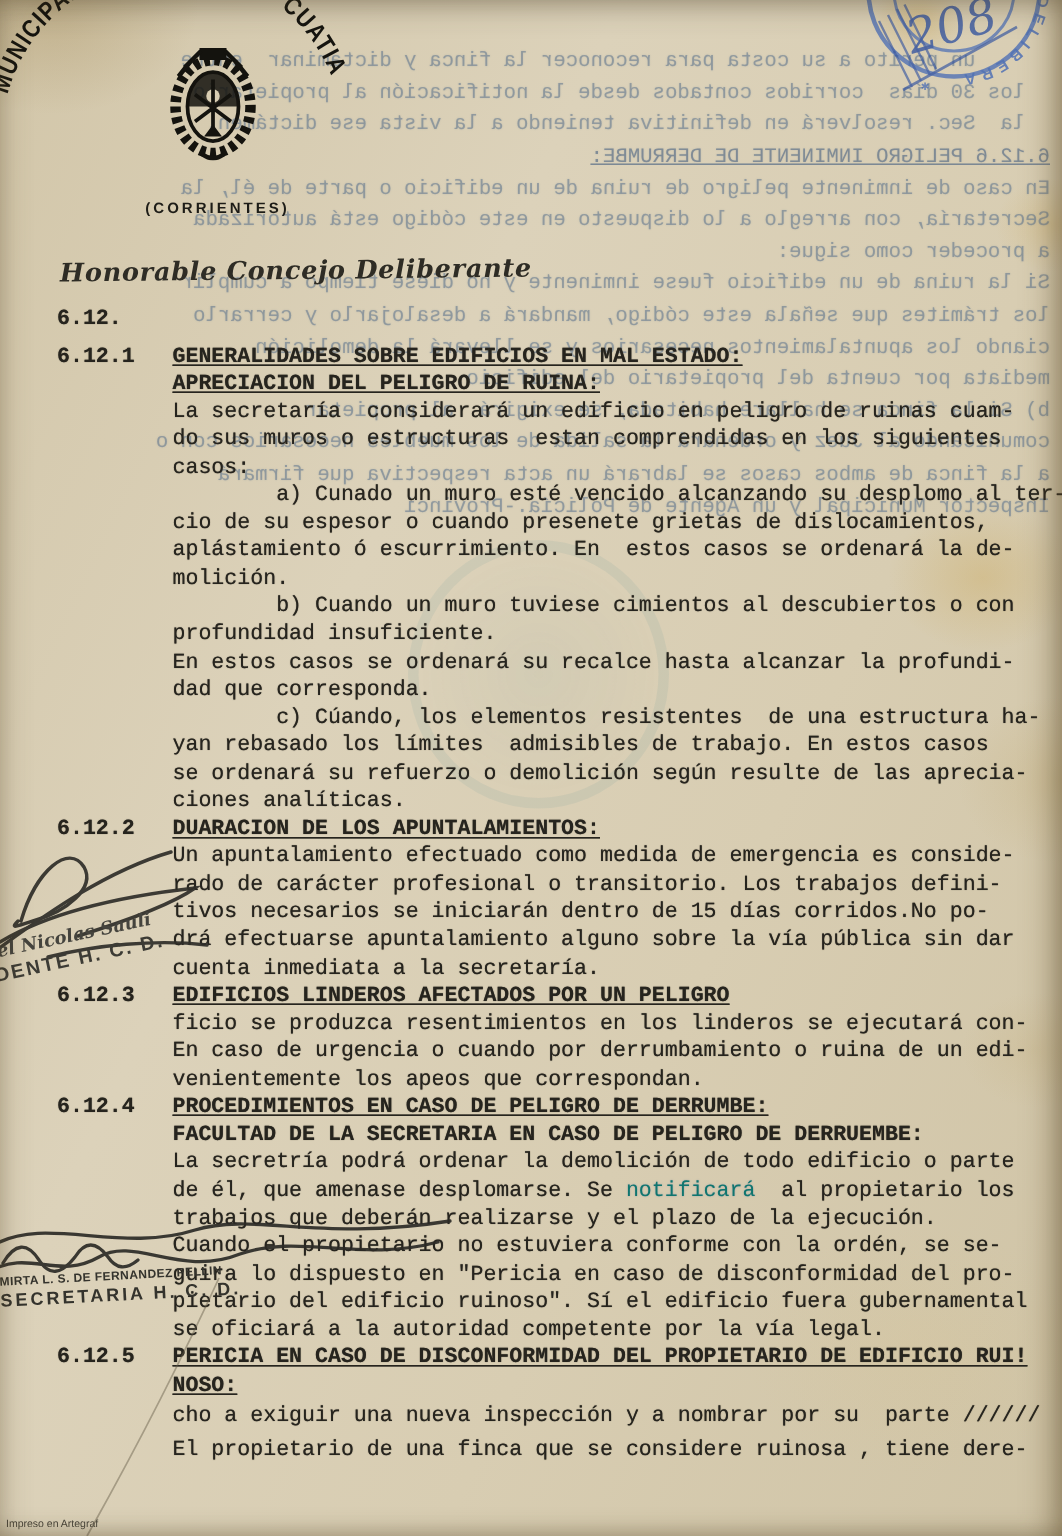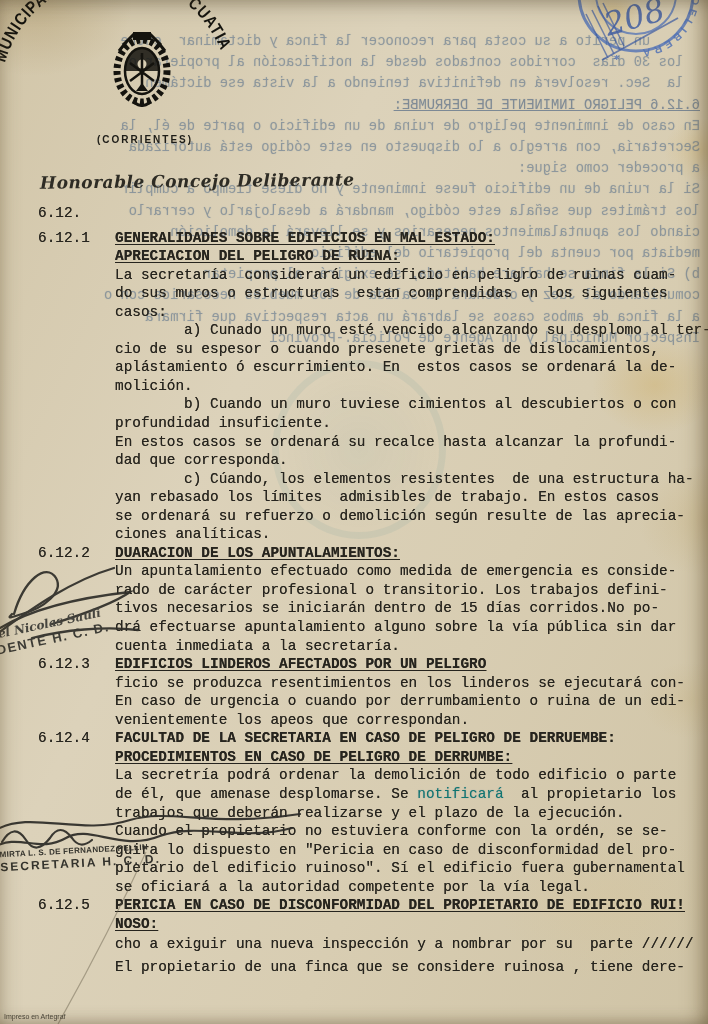--- a/index.html
+++ b/index.html
@@ -48,21 +48,21 @@
   .faintstamp{position:absolute;left:272px;top:360px;width:160px;height:165px;border-radius:50%;
     border:7px solid rgba(70,130,140,.09);z-index:0;
     background:radial-gradient(circle at 50% 50%, rgba(70,130,140,.05), transparent 70%);}
 
   
   .doc{position:absolute;left:38px;top:204px;width:664px;z-index:2;
        color:#26241e;font-size:14.4px;line-height:18.55px;
        text-shadow:0 0 .6px rgba(38,34,26,.75);}
   .sec{display:grid;grid-template-columns:77px 1fr;}
   .sec.gap{margin-top:6px;}
-  .num{font-weight:normal;}
+  .num{font-weight:bold;}
   .hline{font-weight:bold;white-space:pre;}
   .hline.u{text-decoration:underline;text-underline-offset:2px;}
   .bline{white-space:pre;}
   .blue-ink{color:#0f766e;text-shadow:0 0 1px rgba(82,112,159,.6);}
 
   
   .sig-svg{position:absolute;z-index:5;}
   .sig1-stamp{position:absolute;left:-6px;top:616px;z-index:5;transform:rotate(-12deg);
               color:#45443e;white-space:nowrap;}
   .sig1-stamp .l1{font-family:"DejaVu Serif",serif;font-style:italic;font-weight:bold;font-size:12px;}
@@ -172,22 +172,22 @@
         <div>
           <div class="hline u">EDIFICIOS LINDEROS AFECTADOS POR UN PELIGRO</div>
           <div class="bline">ficio se produzca resentimientos en los linderos se ejecutará con-</div>
           <div class="bline">En caso de urgencia o cuando por derrumbamiento o ruina de un edi-</div>
           <div class="bline">venientemente los apeos que correspondan.</div>
         </div>
       </div>
       <div class="sec">
         <div class="num">6.12.4</div>
         <div>
+          <div class="hline u">PROCEDIMIENTOS EN CASO DE PELIGRO DE DERRUMBE:</div>
           <div class="hline">FACULTAD DE LA SECRETARIA EN CASO DE PELIGRO DE DERRUEMBE:</div>
-          <div class="hline u">PROCEDIMIENTOS EN CASO DE PELIGRO DE DERRUMBE:</div>
           <div class="bline">La secretría podrá ordenar la demolición de todo edificio o parte</div>
           <div class="bline">de él, que amenase desplomarse. Se <span class="blue-ink">notificará</span>  al propietario los</div>
           <div class="bline">trabajos que deberán realizarse y el plazo de la ejecución.</div>
           <div class="bline">Cuando el propietario no estuviera conforme con la ordén, se se-</div>
           <div class="bline">guira lo dispuesto en "Pericia en caso de disconformidad del pro-</div>
           <div class="bline">pietario del edificio ruinoso". Sí el edificio fuera gubernamental</div>
           <div class="bline">se oficiará a la autoridad competente por la vía legal.</div>
         </div>
       </div>
       <div class="sec">

